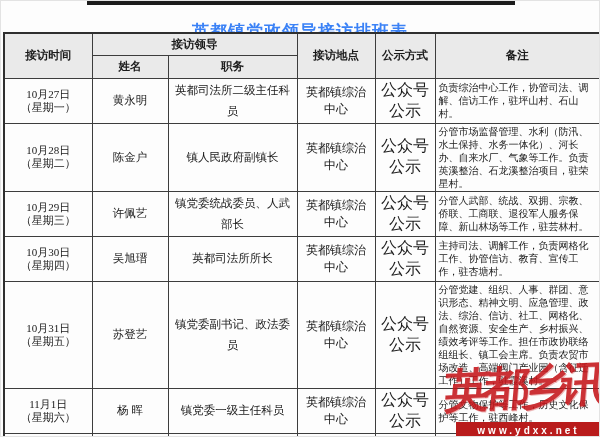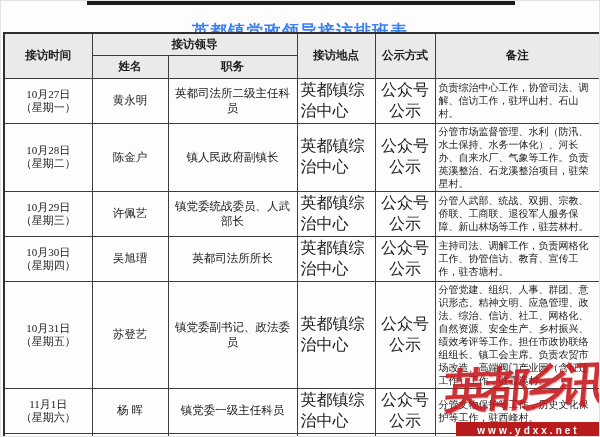--- a/index.html
+++ b/index.html
@@ -21,22 +21,22 @@
     border:2px solid #2f2f2f;
   }
   table.duty th, table.duty td {
     border:1px solid #3d3d3d; padding:1px 3px; overflow:hidden;
     color:#1a1a1a; box-sizing:border-box;
   }
   thead th { background:#eaeaea; font-size:11.5px; font-weight:bold; text-align:center; }
   tr.hr1 { height:22px; } tr.hr2 { height:23px; }
   td.c-date { text-align:center; font-size:11px; line-height:13px;margin-left:12px; }
   td.c-name { text-align:center; font-size:11.5px; }
-  td.c-pos  { text-align:center; font-size:11.5px; line-height:15px; }
-  td.c-loc  { font-size:16px;margin-top:19px; }
+  td.c-pos  { text-align:center; font-size:11.5px; line-height:21px; }
+  td.c-loc  { text-align:center; font-size:12px;margin-top:19px; }
   td.c-pub  { text-align:center; font-size:16px; color:#2a2a2a; }
   td.c-rem  { text-align:left; vertical-align:middle; font-size:10px; line-height:13px; padding:2px 3px; word-break:break-all; }
   tr.r1 { height:34px; } tr.r2 { height:49px; } tr.r3 { height:40px; }
   tr.r4 { height:41px; } tr.r5 { height:104px; } tr.r6 { height:35px; }
   tr.r7 { height:61px; }
   .wm-logo {
     position:absolute; left:446px; top:360px; width:158px; height:66px;
     font-size:46px; line-height:62px; font-weight:bold; color:#c5151a;
     transform:rotate(-3deg) skewX(-8deg); transform-origin:left top;
     letter-spacing:-7px; white-space:nowrap; opacity:0.88;

